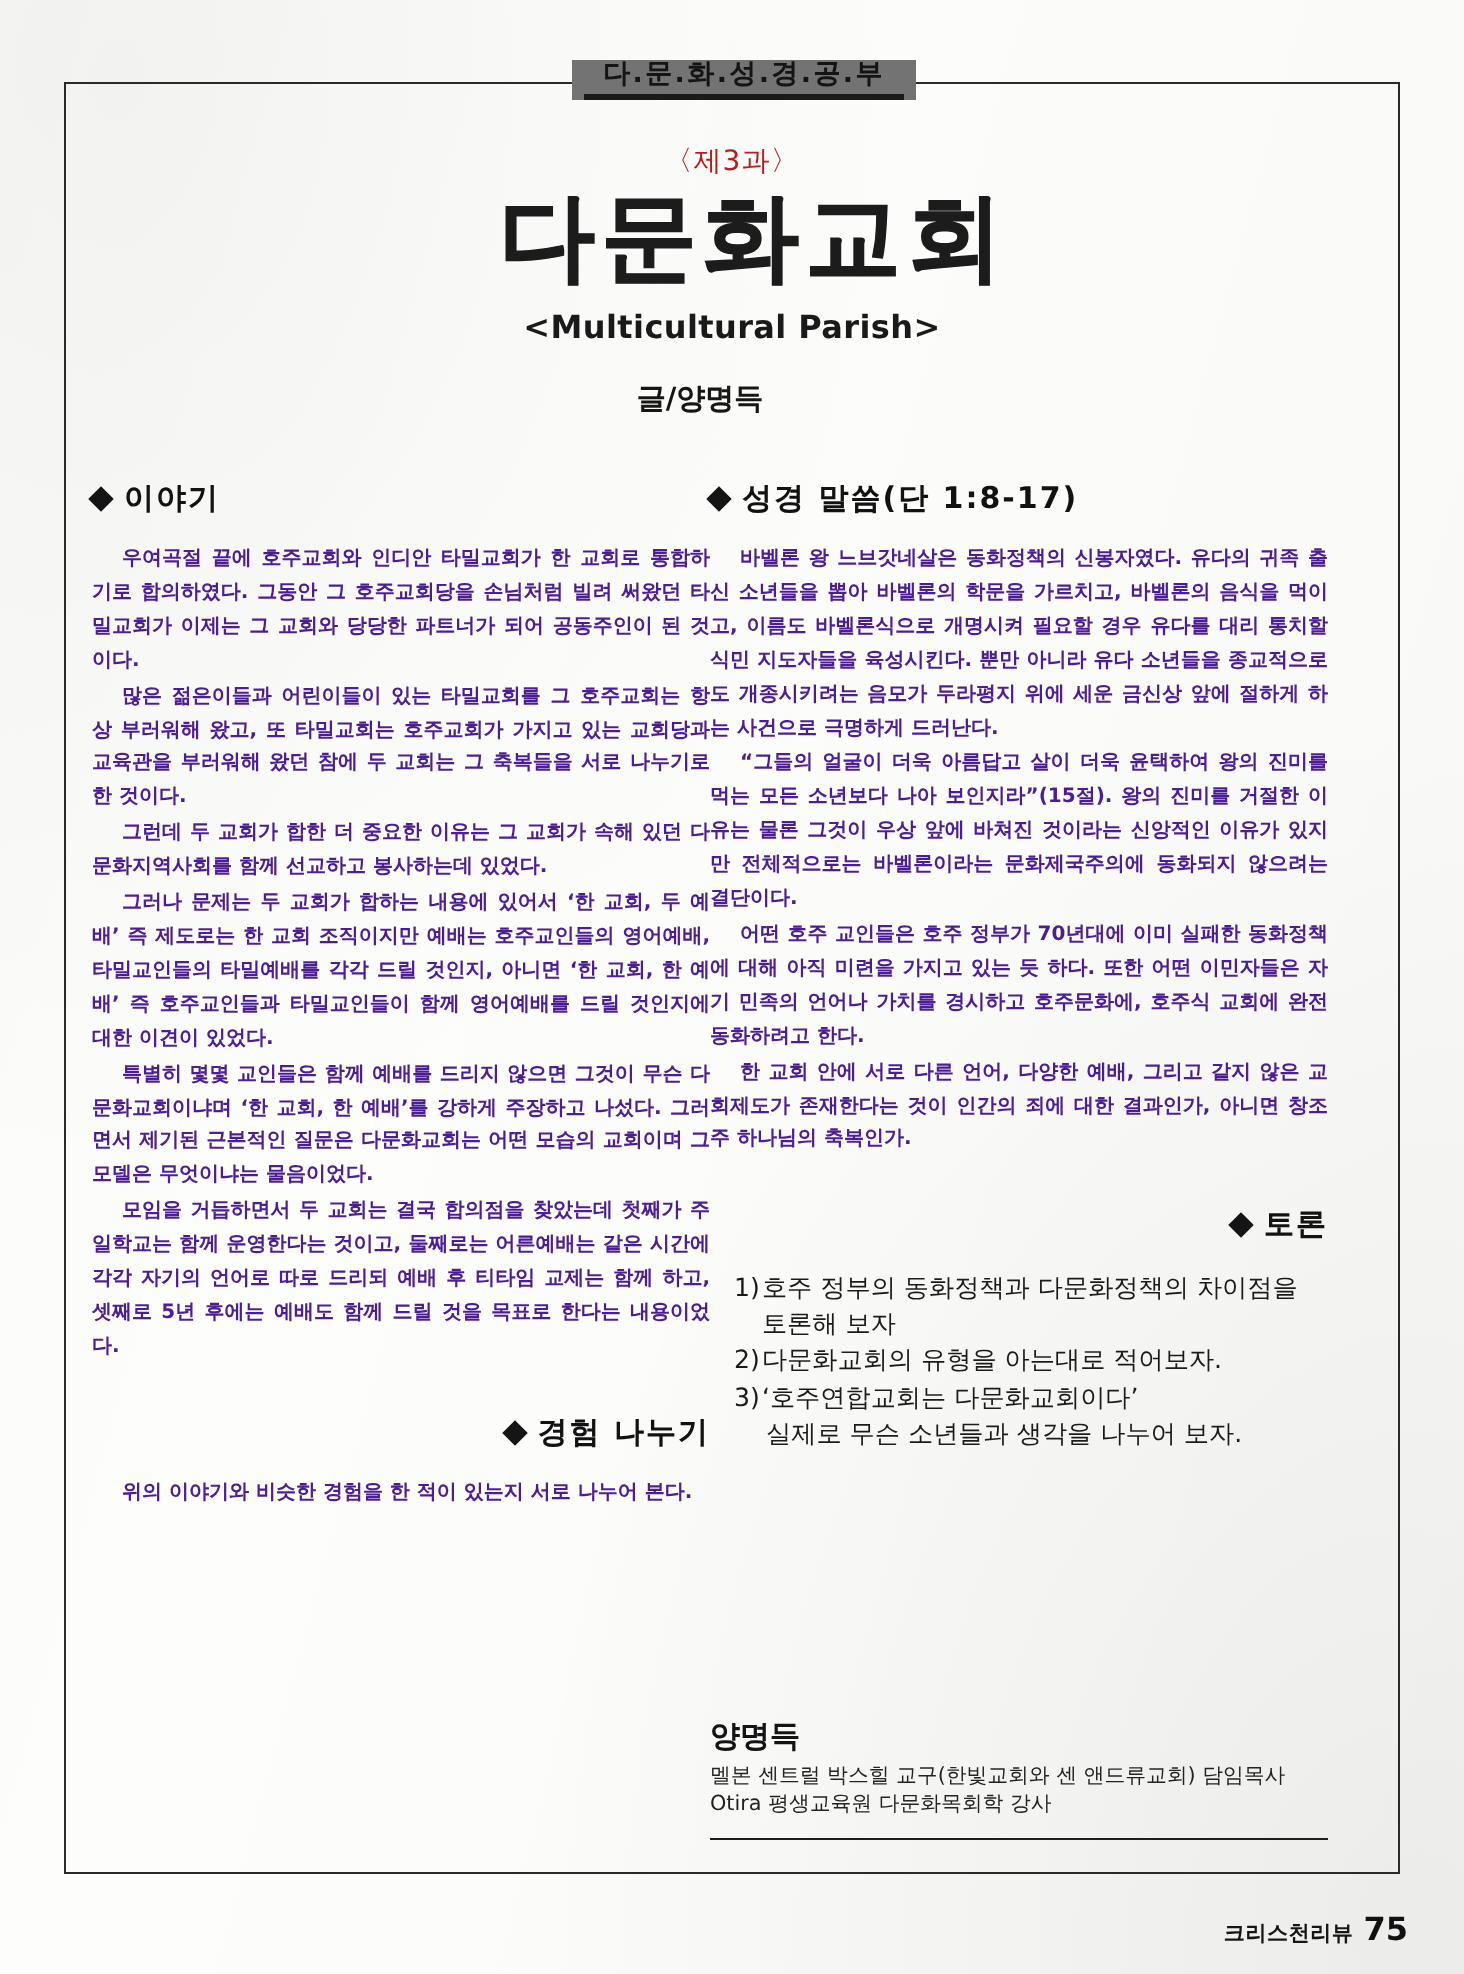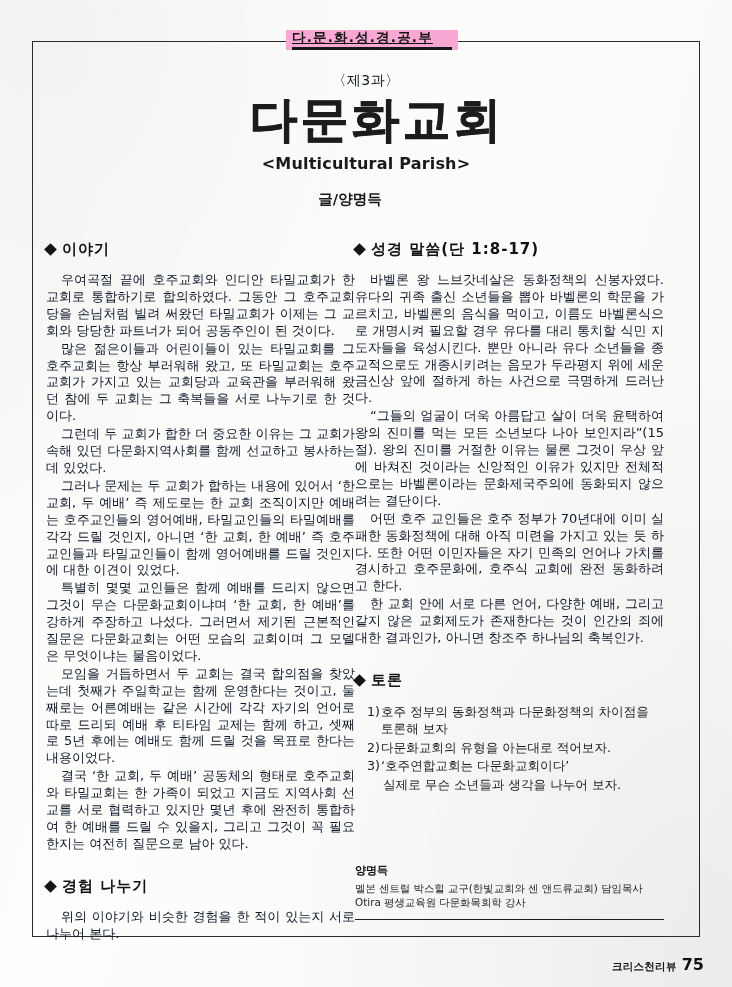--- a/index.html
+++ b/index.html
@@ -42,24 +42,24 @@
     border: 1px solid #2a2a2a;
     box-sizing: border-box;
   }
 
   
   .masthead {
     position: absolute;
     left: 286px;
     top: 30px;
     width: 172px;
-    background: #f9a8d4;
+    text-align: center;
+    background: #737373;
     padding: 0 6px;
     box-sizing: border-box;
-    text-decoration: underline;
   }
   .masthead-text {
     font-size: 13.5px;
     font-weight: bold;
     letter-spacing: 1.2px;
     color: #141414;
     line-height: 1.1;
     white-space: nowrap;
   }
   .masthead-rule {
@@ -71,21 +71,21 @@
   
   .title-block {
     position: absolute;
     left: 32px;
     top: 72px;
     width: 668px;
     text-align: center;
   }
   .lesson-no {
     font-size: 14px;
-    color: #0f172a;
+    color: #b91c1c;
     letter-spacing: 0.5px;
   }
   .title-main {
     margin-top: 4px;
     font-size: 48px;
     font-weight: bold;
     letter-spacing: 3px;
     color: #1c1c1c;
     line-height: 1.08;
     padding-left: 22px;
@@ -122,44 +122,45 @@
     width: 309px;
     position: relative;
   }
 
   .section-head {
     display: flex;
     align-items: center;
     gap: 7px;
     margin-bottom: 13px;
   }
-  .section-head.spaced-top { margin-top: 24px; }
+  .section-head.spaced-top { margin-top: 24px; justify-content: flex-end; }
   .diamond {
     width: 9px;
     height: 9px;
     background: #151515;
     transform: rotate(45deg);
     flex: 0 0 auto;
   }
   .section-title {
     font-size: 15px;
     font-weight: bold;
     letter-spacing: 1px;
     color: #121212;
   }
 
   p.body {
     margin: 0 0 1px 0;
-    font-size: 13px;
+    font-size: 10px;
     line-height: 16.9px;
     text-align: justify;
     text-justify: inter-character;
     text-indent: 15px;
-    color: #0f172a;
+    color: #4c1d95;
     word-break: break-all;
+    font-weight: bold;
   }
   p.body.last { margin-bottom: 9px; }
 
   
   .discuss-list {
     margin: 4px 0 0 0;
     padding: 0;
     list-style: none;
   }
   .discuss-list li {
@@ -188,21 +189,21 @@
     left: 0;
     bottom: 0;
     width: 309px;
   }
   .bio-rule {
     height: 1px;
     background: #1d1d1d;
     margin-bottom: 6px;
   }
   .bio-name {
-    font-size: 11px;
+    font-size: 15px;
     font-weight: bold;
     color: #141414;
     margin-bottom: 3px;
   }
   .bio-line {
     font-size: 10.4px;
     line-height: 14px;
     color: #232323;
   }
 
@@ -254,21 +255,20 @@
       <div class="section-head">
         <span class="diamond"></span>
         <span class="section-title">이야기</span>
       </div>
       <p class="body">우여곡절 끝에 호주교회와 인디안 타밀교회가 한 교회로 통합하기로 합의하였다. 그동안 그 호주교회당을 손님처럼 빌려 써왔던 타밀교회가 이제는 그 교회와 당당한 파트너가 되어 공동주인이 된 것이다.</p>
       <p class="body">많은 젊은이들과 어린이들이 있는 타밀교회를 그 호주교회는 항상 부러워해 왔고, 또 타밀교회는 호주교회가 가지고 있는 교회당과 교육관을 부러워해 왔던 참에 두 교회는 그 축복들을 서로 나누기로 한 것이다.</p>
       <p class="body">그런데 두 교회가 합한 더 중요한 이유는 그 교회가 속해 있던 다문화지역사회를 함께 선교하고 봉사하는데 있었다.</p>
       <p class="body">그러나 문제는 두 교회가 합하는 내용에 있어서 ‘한 교회, 두 예배’ 즉 제도로는 한 교회 조직이지만 예배는 호주교인들의 영어예배, 타밀교인들의 타밀예배를 각각 드릴 것인지, 아니면 ‘한 교회, 한 예배’ 즉 호주교인들과 타밀교인들이 함께 영어예배를 드릴 것인지에 대한 이견이 있었다.</p>
       <p class="body">특별히 몇몇 교인들은 함께 예배를 드리지 않으면 그것이 무슨 다문화교회이냐며 ‘한 교회, 한 예배’를 강하게 주장하고 나섰다. 그러면서 제기된 근본적인 질문은 다문화교회는 어떤 모습의 교회이며 그 모델은 무엇이냐는 물음이었다.</p>
       <p class="body">모임을 거듭하면서 두 교회는 결국 합의점을 찾았는데 첫째가 주일학교는 함께 운영한다는 것이고, 둘째로는 어른예배는 같은 시간에 각각 자기의 언어로 따로 드리되 예배 후 티타임 교제는 함께 하고, 셋째로 5년 후에는 예배도 함께 드릴 것을 목표로 한다는 내용이었다.</p>
-      <p class="body last">결국 ‘한 교회, 두 예배’ 공동체의 형태로 호주교회와 타밀교회는 한 가족이 되었고 지금도 지역사회 선교를 서로 협력하고 있지만 몇년 후에 완전히 통합하여 한 예배를 드릴 수 있을지, 그리고 그것이 꼭 필요한지는 여전히 질문으로 남아 있다.</p>
 
       <div class="section-head spaced-top">
         <span class="diamond"></span>
         <span class="section-title">경험 나누기</span>
       </div>
       <p class="body">위의 이야기와 비슷한 경험을 한 적이 있는지 서로 나누어 본다.</p>
     </div>
 
     <div class="col">
       <div class="section-head">

